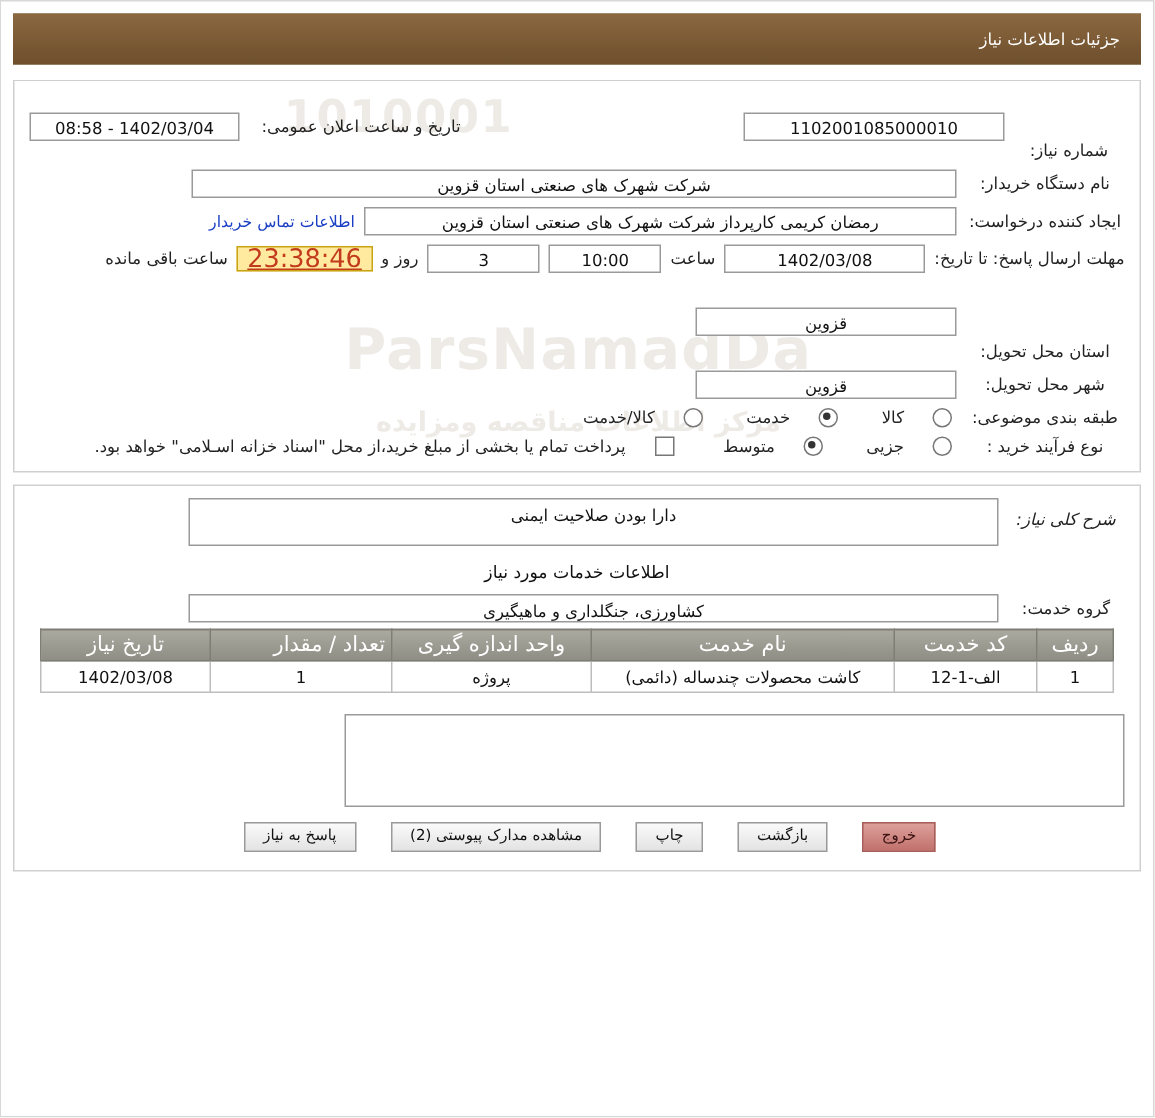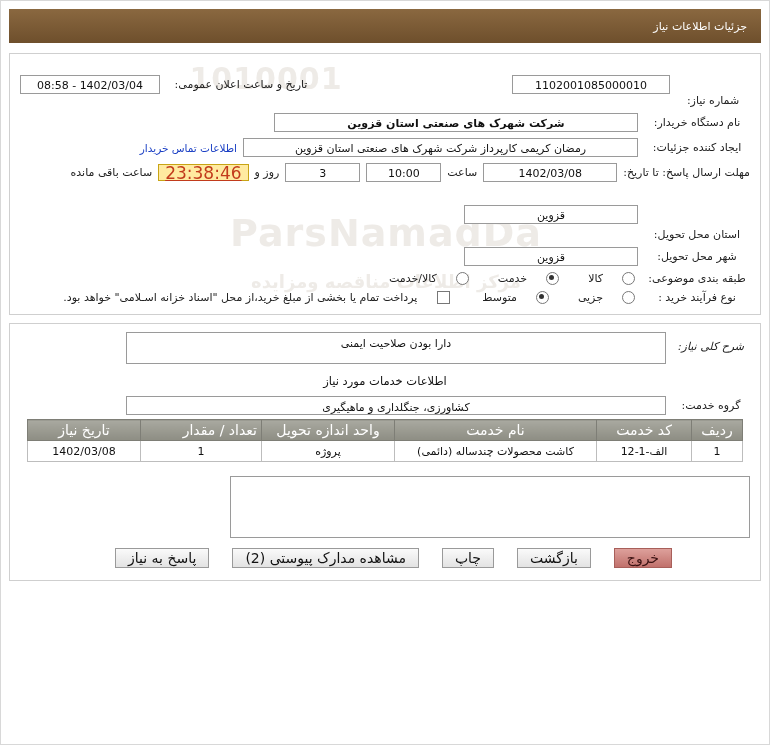--- a/index.html
+++ b/index.html
@@ -186,21 +186,21 @@
     justify-content:center;
     gap:6px;
     margin-top:10px;
   }
   .btn{
     border:1px solid #9a9a9a;
     background:#efefef;
     background-image:linear-gradient(#fafafa,#e3e3e3);
     height:20px;
     line-height:18px;
-    font-size:14px;
+    font-size:10px;
     padding:0 12px;
     box-sizing:border-box;
     cursor:pointer;
     color:#111;
     white-space:nowrap;
     margin-left:17px;
   }
   .btn.exit{
     background:#cf8b86;
     background-image:linear-gradient(#dda09b,#c1716c);
@@ -221,33 +221,33 @@
     <div class="wm-text" style="top:60px;font-size:38px;">ParsNamadDa</div>
     <div class="wm-text" style="top:120px;font-size:18px;">مرکز اطلاعات مناقصه ومزایده</div>
     <div class="wm-text" style="top:175px;font-size:24px;">۰۲۱-۸۸۳۴۹۶۹۷۰-۵</div>
     <div class="wm-text" style="top:-90px;left:-120px;font-size:30px;text-align:center;width:770px;">1010001</div>
   </div>
 
   <div class="panel" style="margin-top:10px;">
 
     <div class="row">
       <span class="lbl" style="min-width:74px;margin-top:32px;">شماره نیاز:</span>
-      <span class="fld" style="width:158px;">1102001085000010</span>
+      <span class="fld" style="width:174px;">1102001085000010</span>
       <span style="flex:1"></span>
       <span class="lbl" style="min-width:150px;">تاریخ و ساعت اعلان عمومی:</span>
       <span class="fld" style="width:140px;">1402/03/04 - 08:58</span>
     </div>
 
     <div class="row">
       <span class="lbl" style="min-width:106px;">نام دستگاه خریدار:</span>
-      <span class="fld" style="width:364px;font-weight:bold;">شرکت شهرک های صنعتی استان قزوین</span>
-    </div>
-
-    <div class="row">
-      <span class="lbl" style="min-width:106px;">ایجاد کننده جزئیات:</span>
+      <span class="fld" style="width:510px;">شرکت شهرک های صنعتی استان قزوین</span>
+    </div>
+
+    <div class="row">
+      <span class="lbl" style="min-width:106px;">ایجاد کننده درخواست:</span>
       <span class="fld" style="width:395px;">رمضان کریمی کارپرداز شرکت شهرک های صنعتی استان قزوین</span>
       <a class="link" href="#">اطلاعات تماس خریدار</a>
     </div>
 
     <div class="row">
       <span class="lbl" style="min-width:106px;line-height:13px;">مهلت ارسال پاسخ: تا تاریخ:</span>
       <span class="fld" style="width:134px;">1402/03/08</span>
       <span style="font-size:11px;">ساعت</span>
       <span class="fld" style="width:75px;">10:00</span>
       <span class="fld" style="width:75px;">3</span>
@@ -317,21 +317,21 @@
       <span class="lbl" style="min-width:78px;">گروه خدمت:</span>
       <span class="bigbox" style="width:540px;height:19px;line-height:15px;">کشاورزی، جنگلداری و ماهیگیری</span>
     </div>
 
     <table class="grid">
       <thead>
         <tr>
           <th style="width:42px;">ردیف</th>
           <th style="width:86px;">کد خدمت</th>
           <th>نام خدمت</th>
-          <th style="width:124px;">واحد اندازه تحویل</th>
+          <th style="width:124px;">واحد اندازه گیری</th>
           <th style="width:112px;text-align:right;">تعداد / مقدار</th>
           <th style="width:104px;">تاریخ نیاز</th>
         </tr>
       </thead>
       <tbody>
         <tr>
           <td>1</td>
           <td>الف-1-12</td>
           <td>کاشت محصولات چندساله (دائمی)</td>
           <td>پروژه</td>

